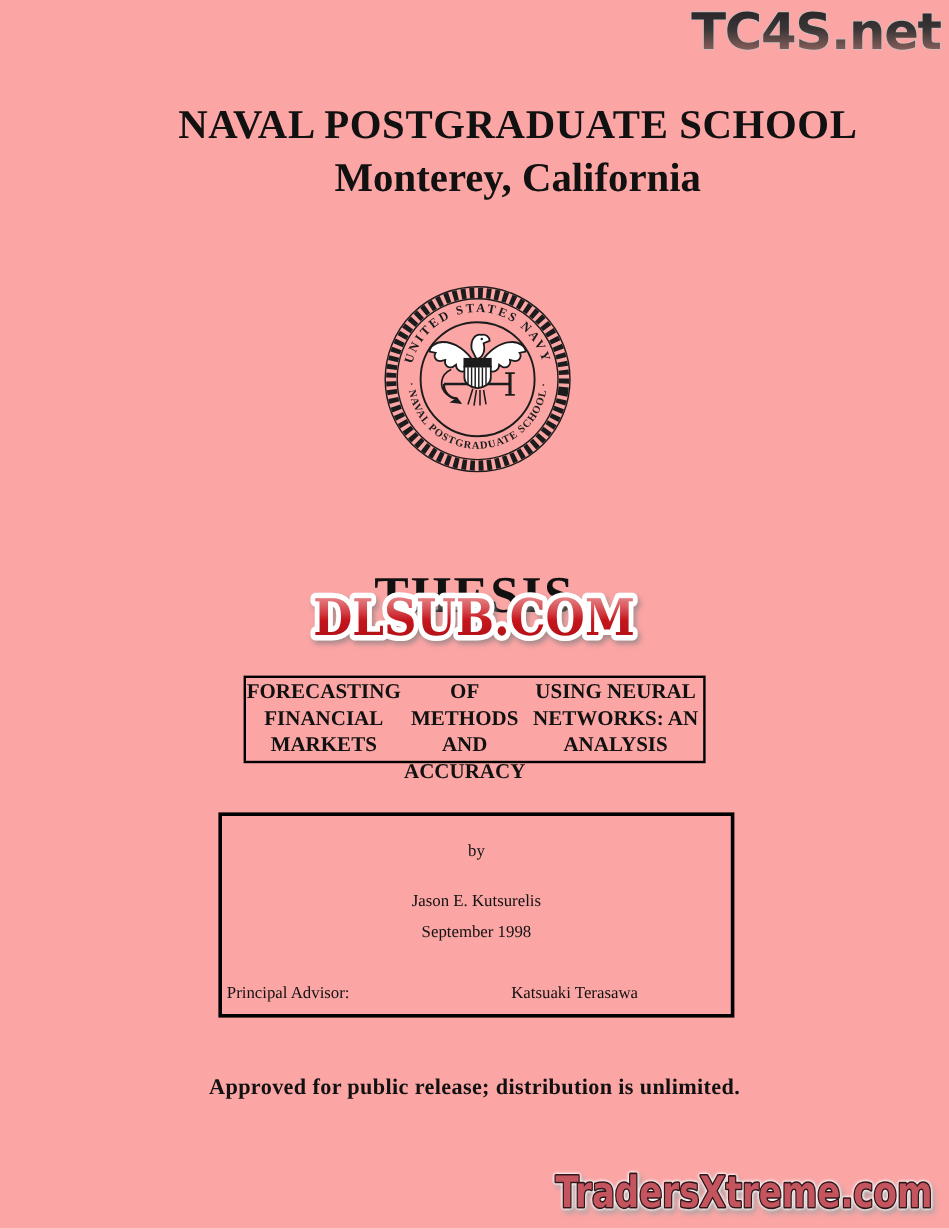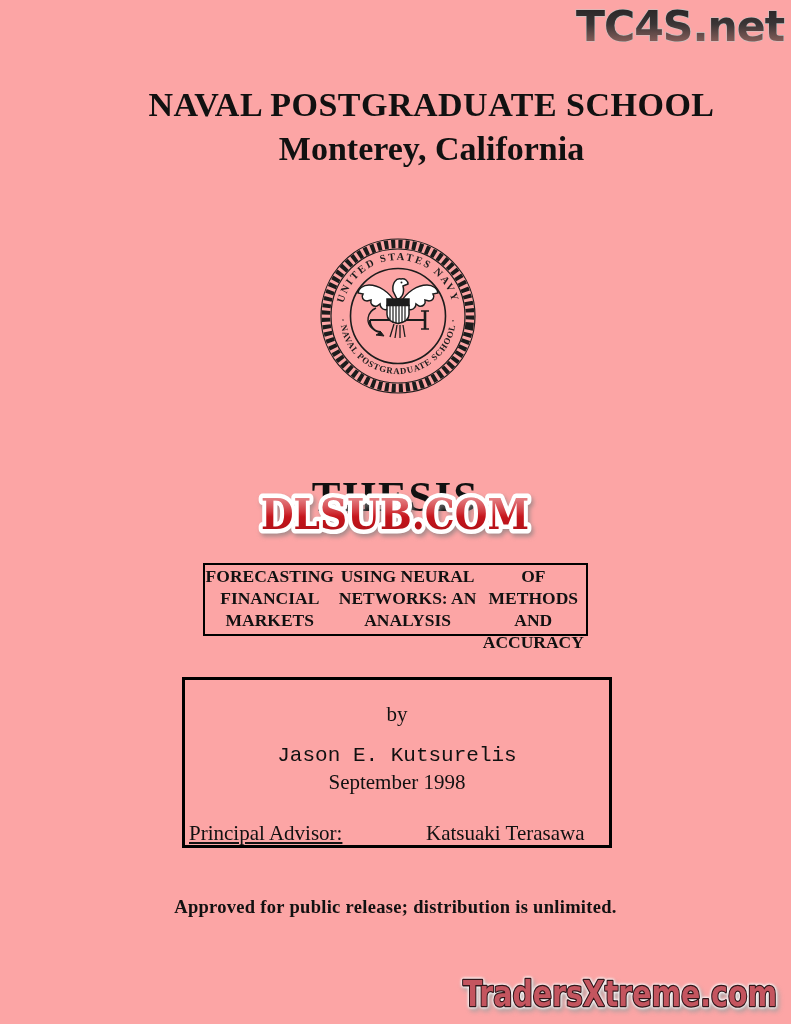--- a/index.html
+++ b/index.html
@@ -44,27 +44,27 @@
     position:absolute;left:203px;top:563px;width:385px;height:73px;
     border:2px solid #000;box-sizing:border-box;
     display:flex;flex-direction:row;justify-content:center;
     text-align:center;font-weight:bold;font-size:17.5px;line-height:22px;
   }
 
   
   .author-box{
     position:absolute;left:182px;top:677px;width:430px;height:171px;
     border:3px solid #000;box-sizing:border-box;
-    font-size:21px;
+    font-size:14px;
   }
   .author-box .c{position:absolute;left:0;width:100%;text-align:center;}
   .ab-by{top:22px;}
-  .ab-author{top:64px;font-family:Liberation Mono, monospace;}
+  .ab-author{top:64px;}
   .ab-date{top:90px;}
-  .ab-advisor-label{position:absolute;left:4px;top:141px;text-decoration:underline;}
+  .ab-advisor-label{position:absolute;left:4px;top:141px;}
   .ab-advisor-name{position:absolute;left:241px;top:141px;}
 
   
   .approval{
     position:absolute;top:897px;left:0;width:100%;
     text-align:center;font-weight:bold;font-size:18.5px;letter-spacing:0.3px;
   }
 
   
   #traders-svg{
@@ -151,22 +151,22 @@
         <stop offset="45%" stop-color="#ffffff" stop-opacity="0.12"></stop>
         <stop offset="55%" stop-color="#ffffff" stop-opacity="0"></stop>
       </linearGradient>
     </defs>
     <text x="146" y="43" text-anchor="middle" font-family="DejaVu Serif, serif" font-weight="bold" font-size="42" textLength="268" lengthAdjust="spacingAndGlyphs" fill="url(#dlgrad)" stroke="#ffffff" stroke-width="9" paint-order="stroke" stroke-linejoin="round">DLSUB.COM</text>
     <text x="146" y="43" text-anchor="middle" font-family="DejaVu Serif, serif" font-weight="bold" font-size="42" textLength="268" lengthAdjust="spacingAndGlyphs" fill="url(#dlgloss)">DLSUB.COM</text>
   </svg>
 
   <div class="title-box">
     <div>FORECASTING FINANCIAL MARKETS</div>
+    <div>OF METHODS AND ACCURACY</div>
     <div>USING NEURAL NETWORKS: AN ANALYSIS</div>
-    <div>OF METHODS AND ACCURACY</div>
   </div>
 
   <div class="author-box">
     <div class="c ab-by">by</div>
     <div class="c ab-author">Jason E. Kutsurelis</div>
     <div class="c ab-date">September 1998</div>
     <div class="ab-advisor-label">Principal Advisor:</div>
     <div class="ab-advisor-name">Katsuaki Terasawa</div>
   </div>
 

